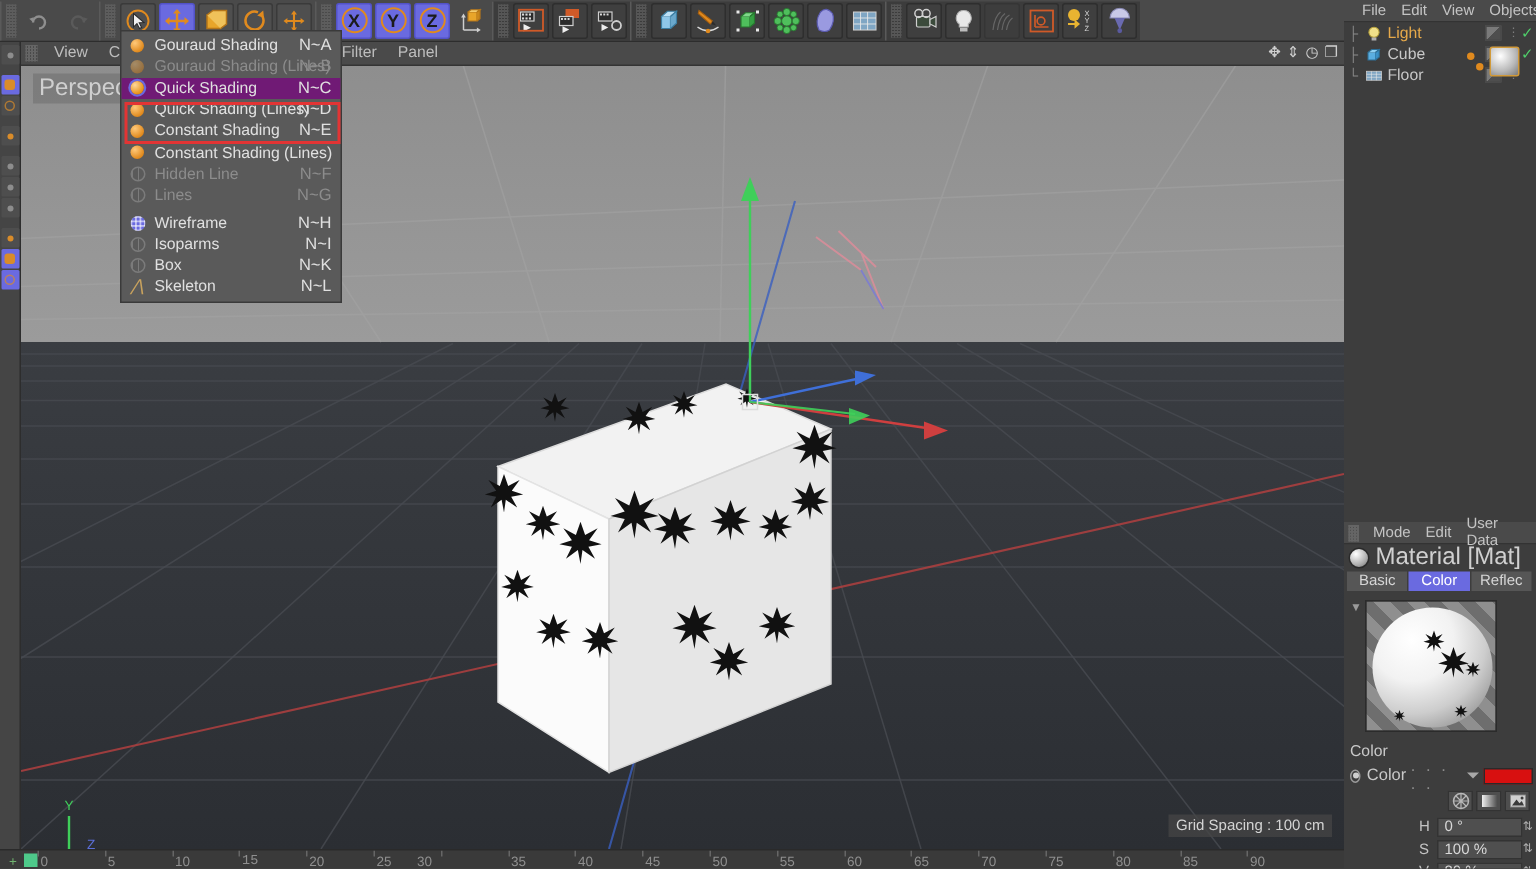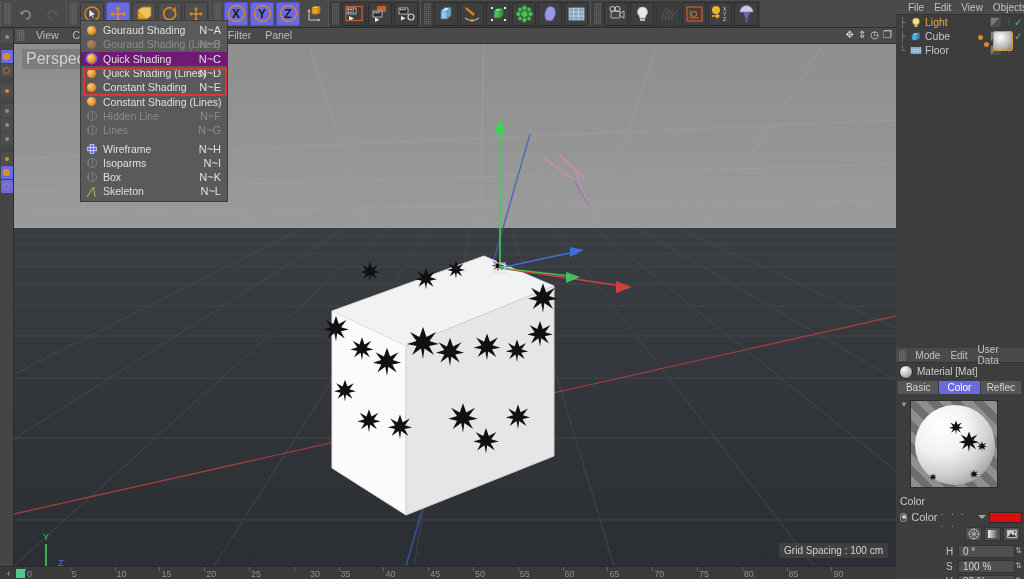--- a/index.html
+++ b/index.html
@@ -150,21 +150,21 @@
   .objrow .chk{ color:#4fcf6a; font-size:10px; width:10px; }
   .matcol{ position:absolute; left:80px; top:14px; width:48px; height:36px; }
   .mat-thumb{ position:absolute; left:17px; top:2px; width:20px; height:20px;
               border:1px solid #d19a3a; border-radius:2px;
               background:radial-gradient(circle at 35% 30%,#ffffff,#b8b8b8 60%,#7a7a7a); }
   .mat-dot{ position:absolute; width:5px;height:5px;border-radius:50%;background:#e08a1e;}
 
   .matpanel{ position:absolute; left:0; top:348px; width:128px; height:231px;
              background:#3d3d3d; }
   .mattitle{ display:flex; align-items:center; height:17px; padding-left:3px;
-             font-size:10px; color:#d0d0d0; }
+             font-size:16px; color:#d0d0d0; }
   .mattitle .msph{ width:14px;height:14px;border-radius:50%;margin-right:4px;
      background:radial-gradient(circle at 33% 28%,#fff,#b0b0b0 60%,#6e6e6e);
      border:1px solid #2a2a2a;}
   .tabs{ display:flex; height:13px; margin:1px 2px 0 2px; }
   .tab{ flex:1; font-size:10px; text-align:center; line-height:13px;
         background:#565656; color:#d6d6d6; margin-right:1px; }
   .tab.act{ background:#6a6ae0; color:#fff; }
   .preview{ position:absolute; left:14px; top:52px; width:88px; height:88px;
             border:1px solid #2b2b2b; overflow:hidden;
             background:repeating-linear-gradient(45deg,#8f8f8f 0 8px,#6e6e6e 8px 16px); }
@@ -943,27 +943,27 @@
   <div class="timeline">
     <div class="tl-plus">+</div>
     <div class="greenbox"></div>
     <div id="ticks">
         <div class="tmark" style="left: 27px;">0</div>
         <div class="ttick" style="left: 25px;"></div>
         <div class="tmark" style="left: 71.8px;">5</div>
         <div class="ttick" style="left: 69.8px;"></div>
         <div class="tmark" style="left: 116.6px;">10</div>
         <div class="ttick" style="left: 114.6px;"></div>
-        <div class="tmark" style="left: 161.4px;">15</div>
+        <div class="tmark" style="left: 161.4px; font-family: Liberation Mono, monospace;">15</div>
         <div class="ttick" style="left: 159.4px;"></div>
         <div class="tmark" style="left: 206.2px;">20</div>
         <div class="ttick" style="left: 204.2px;"></div>
         <div class="tmark" style="left: 251px;">25</div>
         <div class="ttick" style="left: 249px;"></div>
-        <div class="tmark" style="left: 310px;">30</div>
+        <div class="tmark" style="left: 278px;">30</div>
         <div class="ttick" style="left: 293.8px;"></div>
         <div class="tmark" style="left: 340.6px;">35</div>
         <div class="ttick" style="left: 338.6px;"></div>
         <div class="tmark" style="left: 385.4px;">40</div>
         <div class="ttick" style="left: 383.4px;"></div>
         <div class="tmark" style="left: 430.2px;">45</div>
         <div class="ttick" style="left: 428.2px;"></div>
         <div class="tmark" style="left: 475px;">50</div>
         <div class="ttick" style="left: 473px;"></div>
         <div class="tmark" style="left: 519.8px;">55</div>

